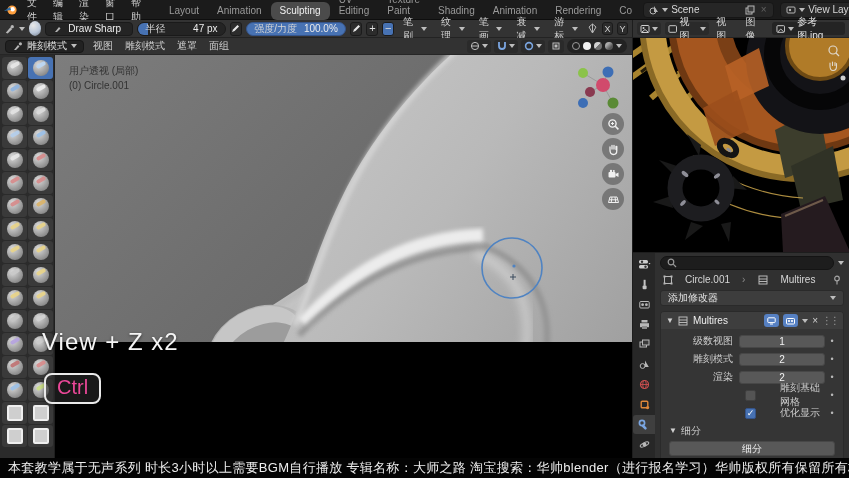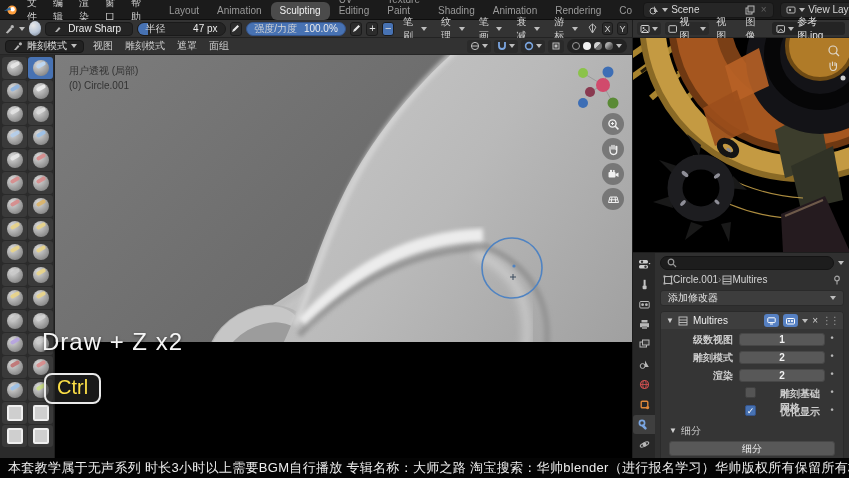--- a/index.html
+++ b/index.html
@@ -59,46 +59,46 @@
   .brush .swoosh { position:absolute; width:10px; height:4px; border-radius:3px; transform:rotate(-28deg); top:6px; left:8px; opacity:.95; }
 
   
   .viewport { position:absolute; left:55px; top:55px; width:577px; height:287px; background:linear-gradient(135deg,#7d7d7d 0%, #6e6e6e 45%, #5e5e5e 100%); overflow:hidden; }
   .vp-overlay-text { position:absolute; left:14px; top:8px; color:rgba(32,32,32,.8); font-size:10px; line-height:15px; }
   .nav-widgets { position:absolute; right:8px; top:58px; display:flex; flex-direction:column; gap:3px; align-items:center; }
   .nav-circle { width:22px; height:22px; border-radius:50%; background:rgba(90,90,90,.65); display:flex; align-items:center; justify-content:center; }
 
   
   .keys-line { position:absolute; left:42px; top:328px; z-index:60; color:#f5f5f5; font-size:24px; text-shadow:0 1px 3px rgba(0,0,0,.55); letter-spacing:1px; }
-  .key-box { position:absolute; left:44px; top:373px; z-index:60; color:#fde047; font-size:20px; border:2px solid #e9e9e9; border-radius:8px; padding:1px 11px 3px; background:rgba(45,45,45,.55); box-shadow:0 1px 4px rgba(0,0,0,.4); }
+  .key-box { position:absolute; left:44px; top:373px; z-index:60; color:#ec4899; font-size:20px; border:2px solid #e9e9e9; border-radius:8px; padding:1px 11px 3px; background:rgba(45,45,45,.55); box-shadow:0 1px 4px rgba(0,0,0,.4); }
 
   
   .img-header { position:absolute; left:632px; top:20px; width:217px; height:18px; background:#333333; display:flex; align-items:center; gap:4px; padding:0 4px; border-bottom:1px solid #232323; border-left:1px solid #1d1d1d; }
   .img-canvas { position:absolute; left:632px; top:38px; width:217px; height:214px; background:#000; overflow:hidden; border-left:1px solid #1d1d1d; }
   .ed-btn { display:flex; align-items:center; gap:2px; background:#2a2a2a; border-radius:3px; height:13px; padding:0 3px; }
   .img-name-field { display:flex; align-items:center; gap:3px; background:#242424; border-radius:3px; height:13px; padding:0 4px; color:#e0e0e0; }
 
   
   .props { position:absolute; left:632px; top:252px; width:217px; height:206px; background:#303030; display:flex; border-left:1px solid #1d1d1d; border-top:1px solid #1d1d1d; }
   .prop-tabs { width:22px; background:#272727; display:flex; flex-direction:column; align-items:center; padding-top:2px; gap:1px; }
   .ptab { width:22px; height:19px; display:flex; align-items:center; justify-content:center; }
   .ptab.active { background:#3f3f3f; border-radius:3px 0 0 3px; }
   .prop-main { flex:1; padding:3px 5px; overflow:hidden; }
   .prop-search-row { display:flex; align-items:center; gap:4px; margin-bottom:4px; }
   .search-pill { flex:1; height:14px; background:#1d1d1d; border:1px solid #141414; border-radius:8px; display:flex; align-items:center; gap:4px; padding:0 6px; color:#888; }
-  .crumb-row { display:flex; align-items:flex-start; gap:0; color:#d6d6d6; margin-bottom:5px; padding:0 2px; }
+  .crumb-row { display:flex; align-items:flex-start; gap:12px; color:#d6d6d6; margin-bottom:5px; padding:0 2px; }
   .crumb-sep { color:#8a8a8a; }
   .add-mod { height:16px; background:#3d3d3d; border:1px solid #2a2a2a; border-radius:3px; display:flex; align-items:center; justify-content:space-between; padding:0 7px; color:#e2e2e2; margin-bottom:5px; }
   .mod-panel { background:#353535; border:1px solid #2a2a2a; border-radius:4px; overflow:hidden; }
   .mod-head { height:17px; background:#3e3e3e; display:flex; align-items:center; gap:4px; padding:0 5px; }
   .mod-head .mname { color:#eee; flex:1; }
   .tgl { width:15px; height:13px; border-radius:3px; background:#4e6include79; display:flex; align-items:center; justify-content:center; }
   .tgl.on { background:#5680c2; }
   .mod-body { padding:4px 4px 4px 0; }
-  .mrow { display:flex; align-items:flex-start; height:16px; margin-bottom:2px;font-weight:bold; }
+  .mrow { display:flex; align-items:center; height:16px; margin-bottom:2px; }
   .mrow .mlabel { width:78px; text-align:right; padding-right:6px; color:#cdcdcd; }
   .mrow .mval { width:86px; height:13px; background:#585858; border:1px solid #474747; border-radius:3px; color:#f2f2f2; display:flex; align-items:center; justify-content:center; }
   .mrow .kdot { width:14px; text-align:center; color:#b8b8b8; font-size:9px; }
   .cb { width:11px; height:11px; border-radius:2px; background:#545454; border:1px solid #404040; margin:0 5px 0 84px; display:flex; align-items:center; justify-content:center; }
   .cb.checked { background:#4772b3; border-color:#35548a; color:#fff; font-size:9px; }
   .cb-label { color:#cdcdcd; flex:1;margin-left:19px; }
   .sec-row { display:flex; align-items:center; gap:4px; color:#d0d0d0; height:15px; padding-left:8px; margin-top:2px; }
   .big-btn { margin:3px 4px 4px 8px; height:15px; background:#585858; border:1px solid #474747; border-radius:3px; display:flex; align-items:center; justify-content:center; color:#f0f0f0; }
 
   
@@ -478,21 +478,21 @@
           </svg>
         </span>
     </div>
 
     <div class="vp-overlay-text">
       <div>用户透视 (局部)</div>
       <div>(0) Circle.001</div>
     </div>
   </div>
 
-  <div class="keys-line">Draw + Z x2</div>
+  <div class="keys-line">View + Z x2</div>
   <div class="key-box">Ctrl</div>
 
   <div class="img-header">
     <span class="ed-btn">
         <svg width="10" height="10" viewBox="0 0 10 10">
           <rect x="1" y="1.5" width="8" height="7" rx="1" fill="none" stroke="#cfcfcf"></rect>
           <circle cx="3.5" cy="4" r="1" fill="#cfcfcf"></circle>
           <path d="M2 8 L5 5.5 L8 8" stroke="#cfcfcf" fill="none"></path>
         </svg>
         <span class="chev"></span>

